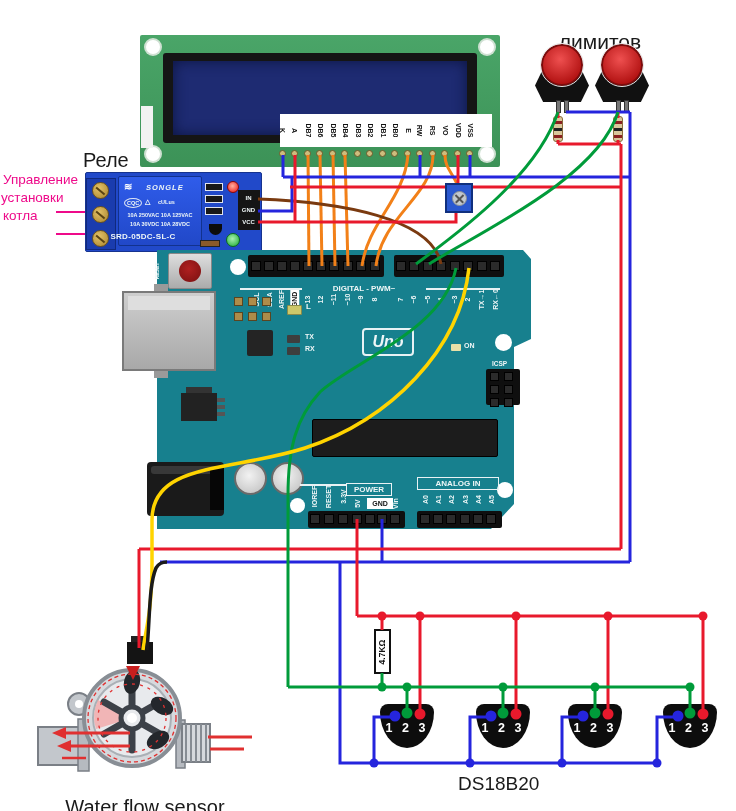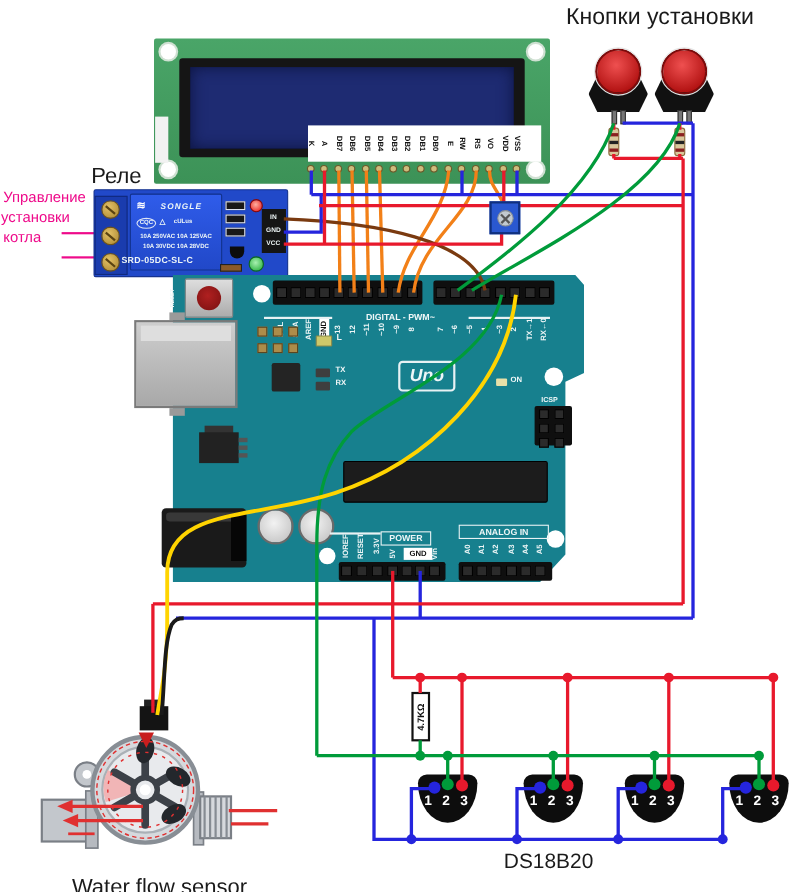--- a/index.html
+++ b/index.html
@@ -31,21 +31,21 @@
   .screw{position:absolute;width:17px;height:17px;border-radius:50%;
          background:radial-gradient(circle at 40% 35%,#e3c166,#a9852e);border:1px solid #6d521a;box-sizing:border-box;}
   .screw i{position:absolute;left:2px;top:7px;width:11px;height:1.6px;background:#5a4312;transform:rotate(40deg);}
   .smd{position:absolute;background:#181818;border:1.5px solid #dfe3ee;box-sizing:border-box;}
 </style>
 </head>
 <body>
 
 <div class="stage">
 
-  <div class="ttl" style="left:500px;top:4px;width:200px;text-align:center;font-size:21px;">Кнопки установки</div>
+  <div class="ttl" style="left:500px;top:30px;width:200px;text-align:center;font-size:21px;">лимитов</div>
   <div class="ttl" style="left:83px;top:149px;font-size:20px;">Реле</div>
   <div class="pink" style="left:3px;top:172px;">Управление</div>
   <div class="pink" style="left:1px;top:190px;">установки</div>
   <div class="pink" style="left:3px;top:208px;">котла</div>
   <div class="a" style="left:56px;top:211px;width:32px;height:2px;background:#ee0a8a;"></div>
   <div class="a" style="left:56px;top:233px;width:32px;height:2px;background:#ee0a8a;"></div>
   <div class="ttl" style="left:55px;top:796px;width:180px;text-align:center;font-size:20px;">Water flow sensor</div>
   <div class="ttl" style="left:458px;top:773px;width:100px;font-size:19px;">DS18B20</div>
 
   <div class="a" style="left:140px;top:35px;width:360px;height:132px;border-radius:2px;

